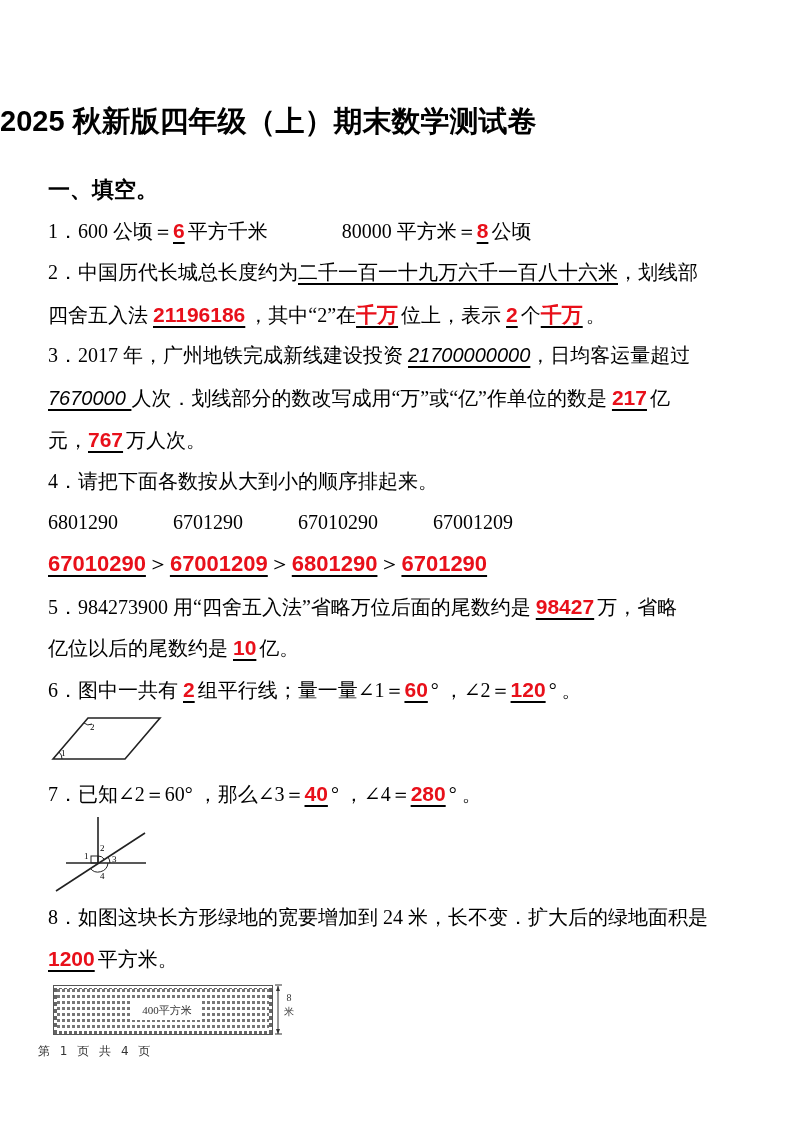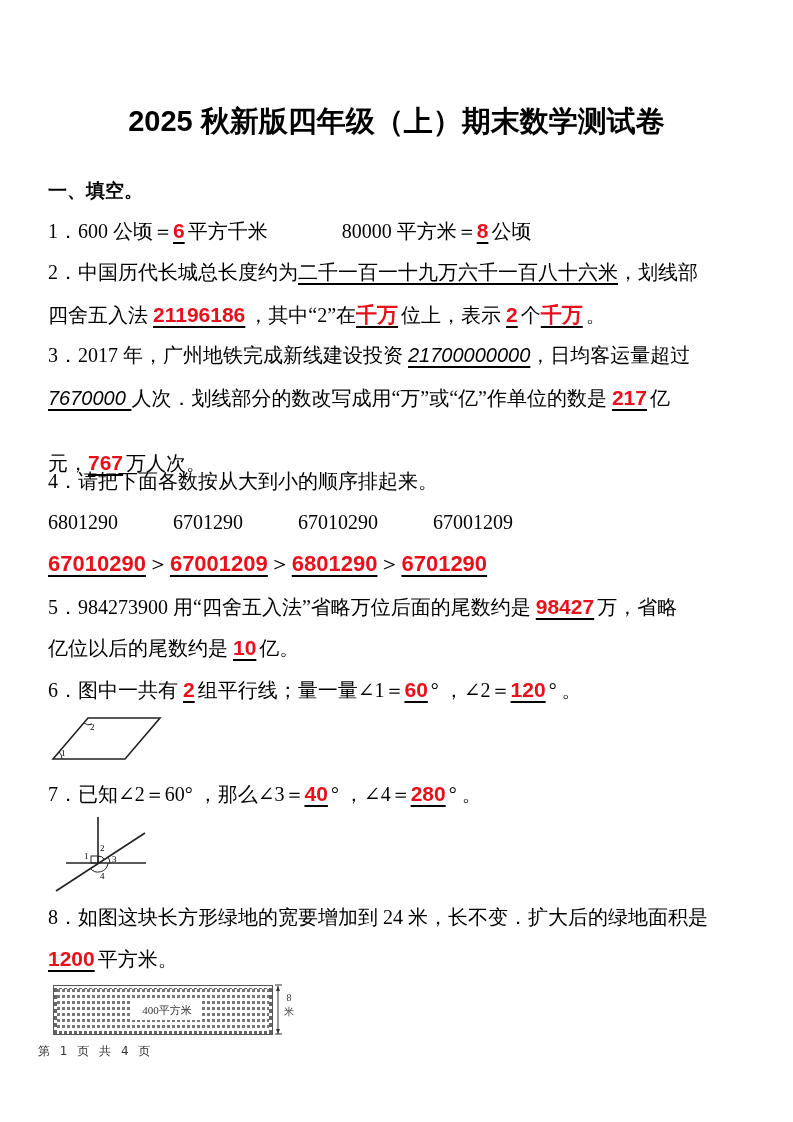--- a/index.html
+++ b/index.html
@@ -1,22 +1,22 @@
 <!DOCTYPE html>
 <html><head>
 <meta charset="utf-8">
 <style>
   html, body { margin: 0; padding: 0; background: #ffffff; }
   body { width: 793px; height: 1122px; position: relative; overflow: hidden;
          font-family: "Liberation Serif", "DejaVu Serif", serif; color: #000; }
-  .title { position: absolute; top: 102px; left: 0; width: 793px; text-align: center;
+  .title { position: absolute; top: 102px; left: 0; width: 793px; text-align: left;
            font-family: "Liberation Sans", "DejaVu Sans", sans-serif; font-weight: bold;
            font-size: 29px; letter-spacing: 0px; }
   .line { position: absolute; left: 48px; font-size: 20px; white-space: nowrap; line-height: 28px; }
-  .sec { font-family: "DejaVu Sans", sans-serif; font-weight: bold; font-size: 19px; }
+  .sec { font-family: "DejaVu Sans", sans-serif; font-weight: bold; font-size: 22px; }
   .ans { color: #e8101a; font-family: "Liberation Sans", "DejaVu Sans", sans-serif;
          font-weight: bold; font-size: 21px; text-decoration: underline;
          text-decoration-color: #000; text-underline-offset: 4px; text-decoration-thickness: 1.5px;
          padding: 0 3px 0 0; }
   .ul { text-decoration: underline; text-underline-offset: 4px; text-decoration-thickness: 1.5px; margin-top: 31px; }
   .sans { font-family: "Liberation Sans", "DejaVu Sans", sans-serif; font-style: italic; }
   .gap { display: inline-block; }
   .footer { position: absolute; top: 1043px; left: 0; width: 793px; text-align: left;
             font-size: 12px; color: #333; font-family: "DejaVu Sans", sans-serif; letter-spacing: 3px; padding-left: 38px; }
   svg { position: absolute; }
@@ -39,21 +39,21 @@
 <div class="line" style="top:301px;">
   <span>四舍五入法 </span><span class="ans">21196186</span><span>，其中“2”在</span><span class="ans">千万</span><span>位上，表示 </span><span class="ans">2</span><span>个</span><span class="ans">千万</span><span>。</span>
 </div>
 
 <div class="line" style="top:341px;">
   <span>3．</span><span>2017 年，广州地铁完成新线建设投资 </span><span class="ul sans">21700000000</span><span>，日均客运量超过</span>
 </div>
 <div class="line" style="top:384px;">
   <span class="ul sans">7670000 </span><span>人次．划线部分的数改写成用“万”或“亿”作单位的数是 </span><span class="ans">217</span><span>亿</span>
 </div>
-<div class="line" style="top:426px;margin-top:23px;">
+<div class="line" style="top:426px;">
   <span>元，</span><span class="ans">767</span><span>万人次。</span>
 </div>
 
 <div class="line" style="top:467px;">
   <span>4．</span><span>请把下面各数按从大到小的顺序排起来。</span>
 </div>
 <div class="line" style="top:508px;">
   <span>6801290</span><span class="gap" style="width:55px"></span><span>6701290</span><span class="gap" style="width:55px"></span><span>67010290</span><span class="gap" style="width:55px"></span><span>67001209</span>
 </div>
 <div class="line" style="top:550px;">

